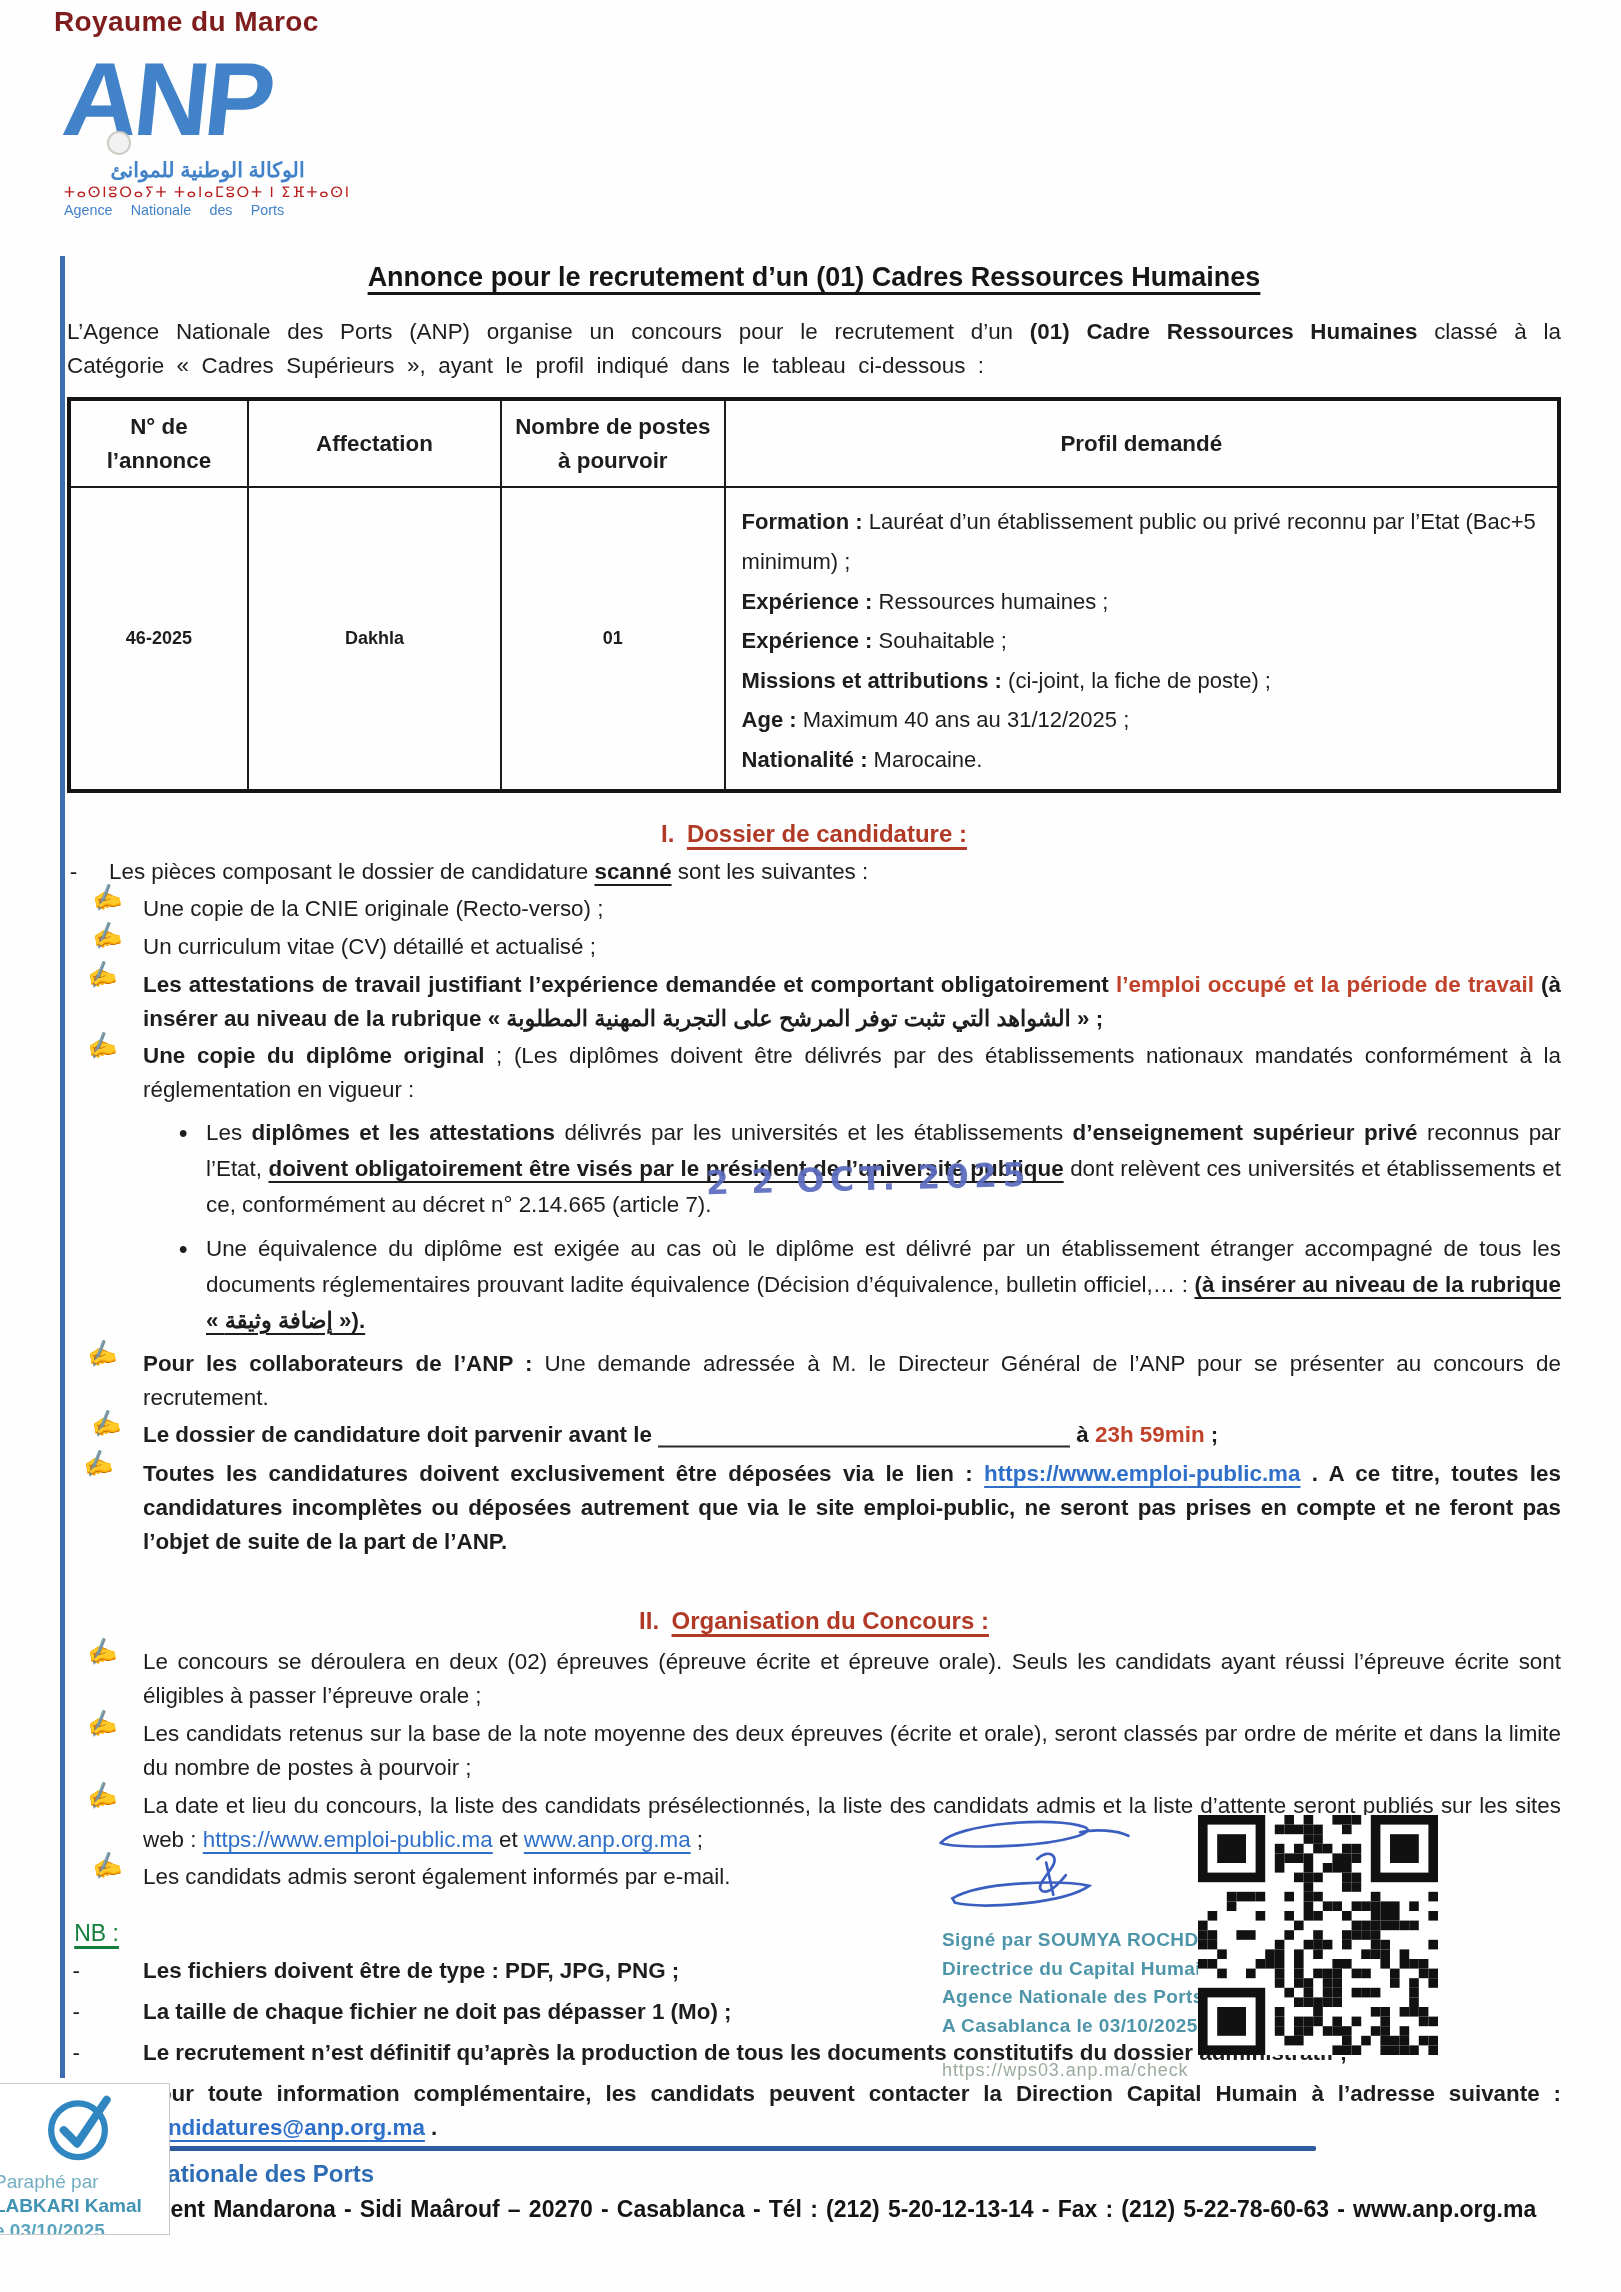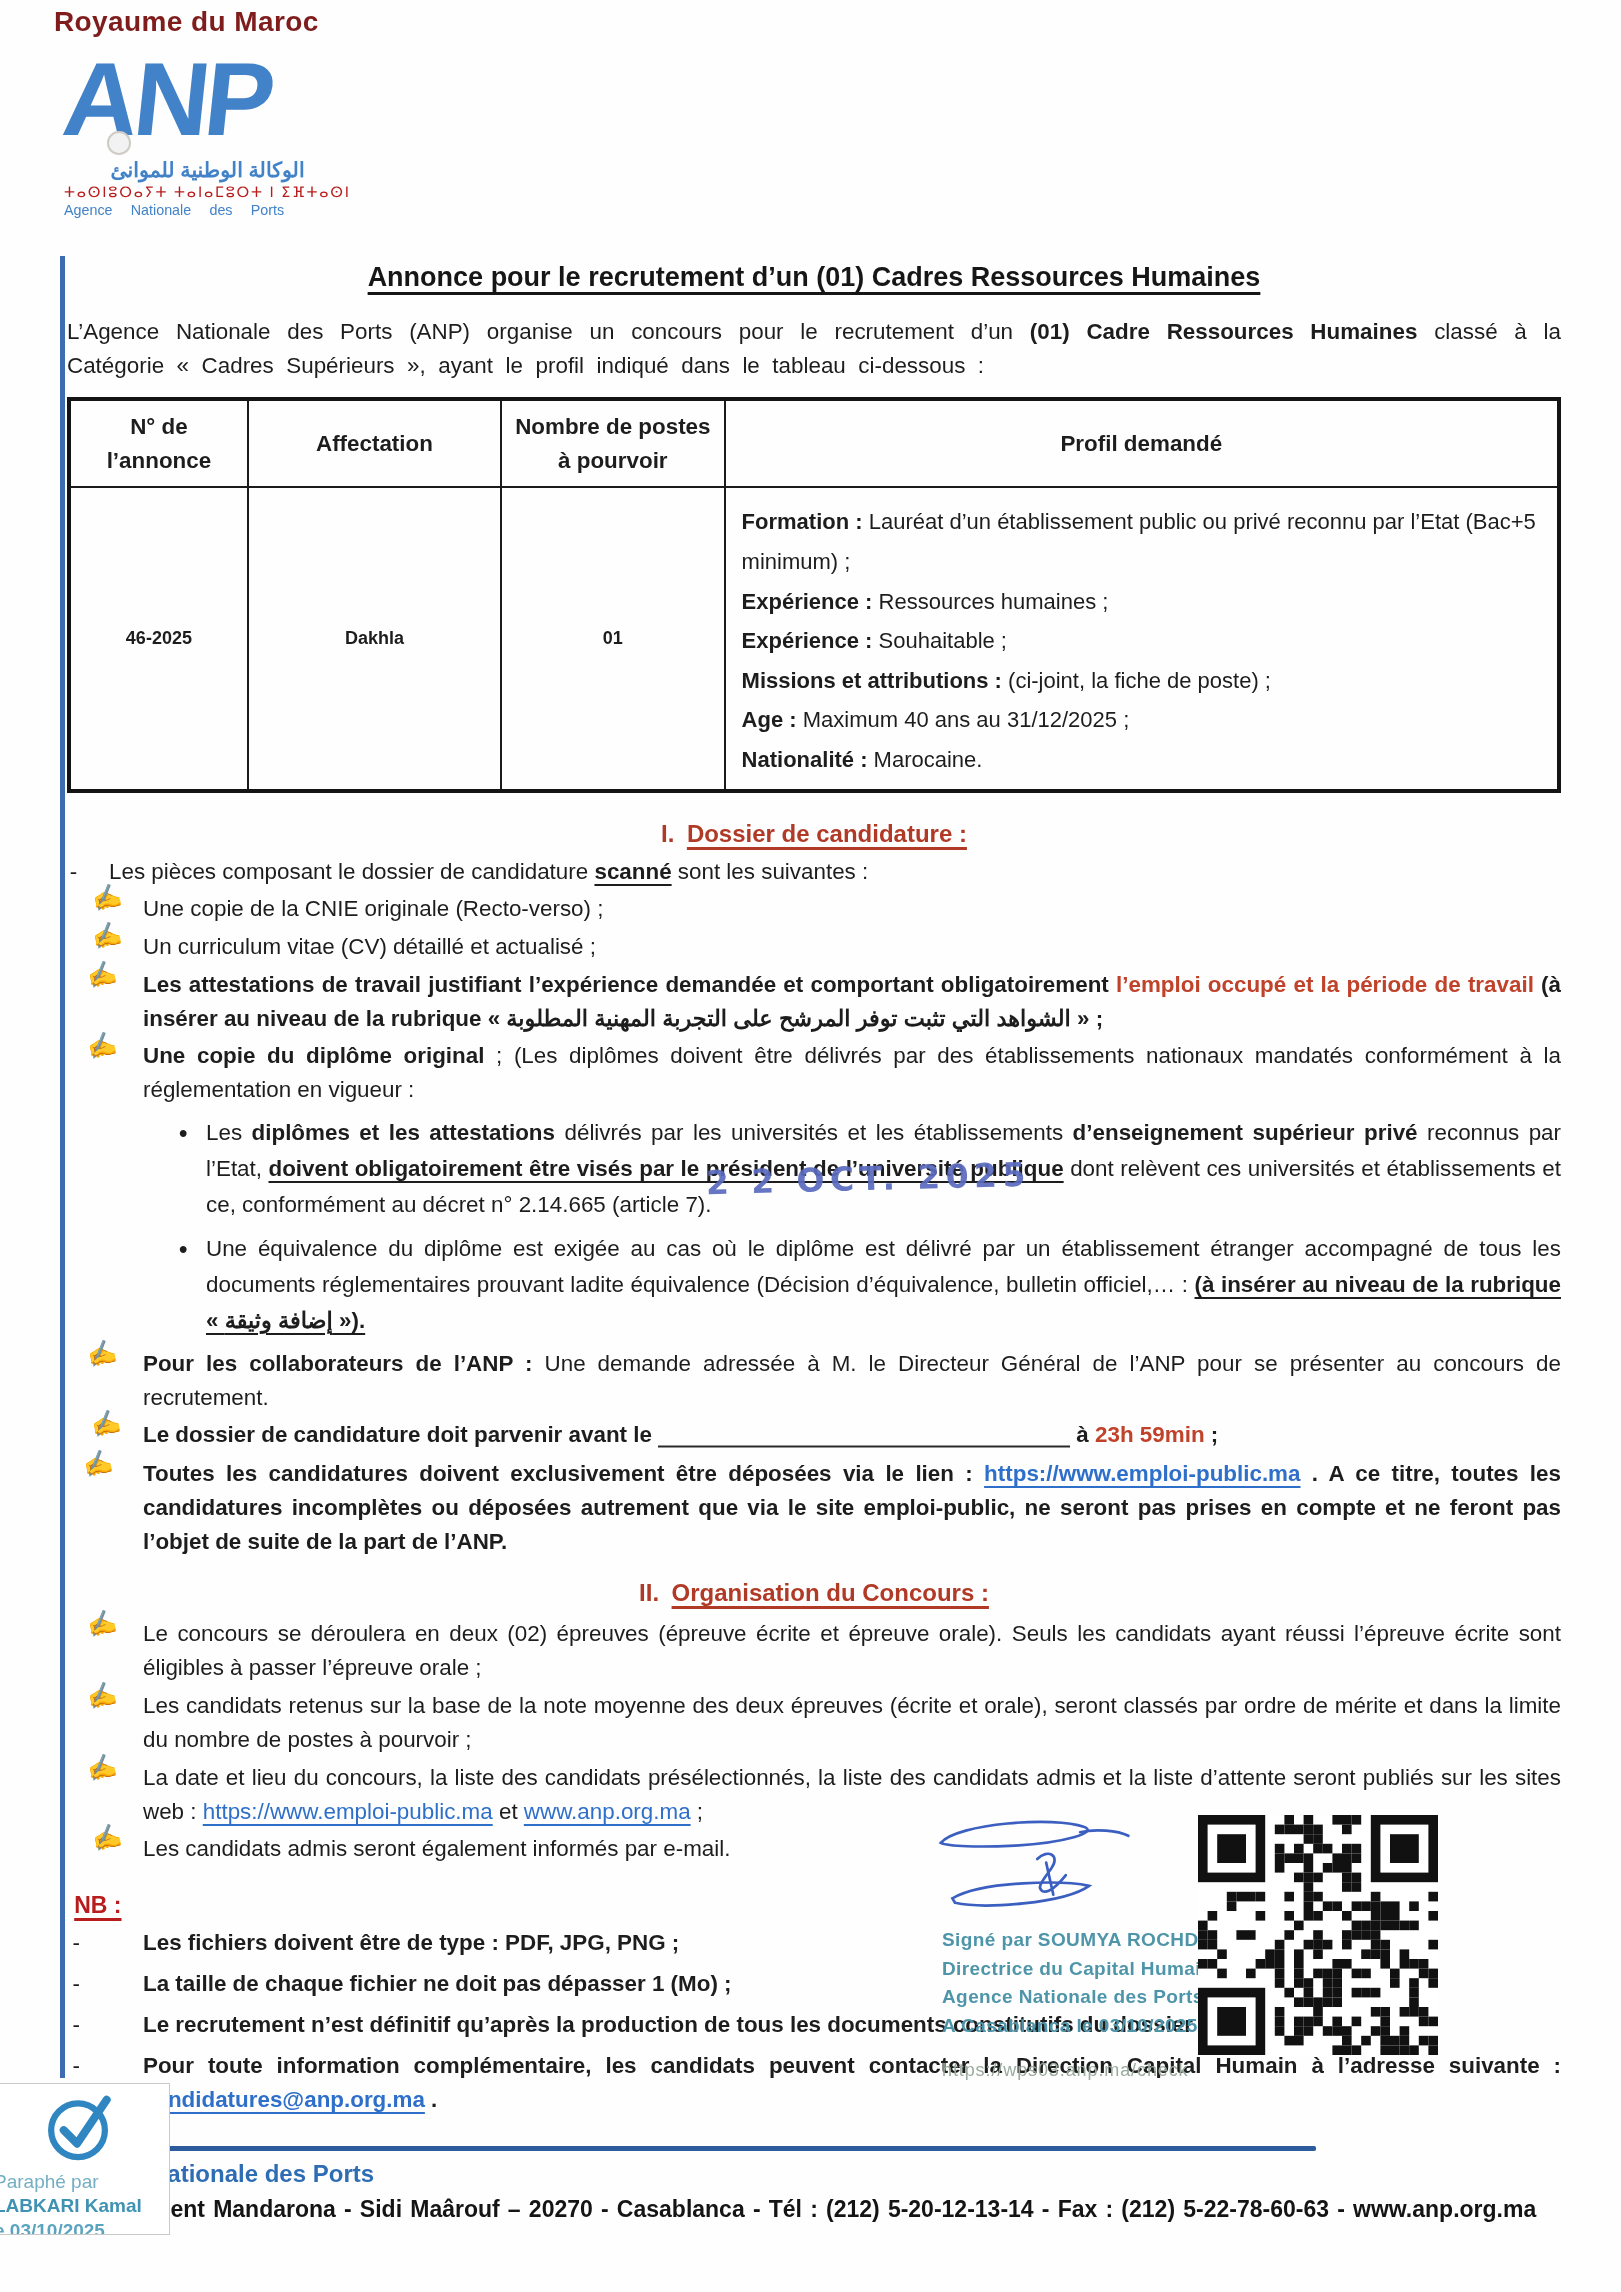--- a/index.html
+++ b/index.html
@@ -24,22 +24,22 @@
   
   table.annonce{width:100%;border-collapse:collapse;border:4.5px solid #141414;margin-top:14.3px;}
   table.annonce th,table.annonce td{border:2.7px solid #1b1b1b;}
   table.annonce th{font-size:22.4px;font-weight:700;text-align:center;padding:9px 5.4px;line-height:1.5;}
   td.cell-center{text-align:center;font-weight:700;font-size:18px;}
   td.profil{padding:14.3px 16px 9px 16px;font-size:22px;line-height:1.8;vertical-align:top;}
   
   .sec-head{margin-top:27px;font-size:24px;font-weight:700;color:#b03a26;text-align:center;}
   .sec-head .num{margin-right:12.5px;}
   .sec-head .txt{text-decoration:underline;text-underline-offset:5.4px;text-decoration-thickness:2.7px;}
-  .sec2{margin-top:20px;}
-  .nb-head{margin-top:21.5px;font-size:23px;font-weight:700;color:#b91c1c;text-decoration:underline;text-underline-offset:5.4px;text-decoration-thickness:2.7px;display:inline-block;}
+  .sec2{margin-top:48px;}
+  .nb-head{margin-top:21.5px;font-size:23px;font-weight:400;color:#15803d;text-decoration:underline;text-underline-offset:5.4px;text-decoration-thickness:2.7px;display:inline-block;}
   .line{font-size:22.4px;line-height:1.52;}
   .dash-item{display:flex;margin:7.2px 0 1.8px 0;}
   .dash-item .dash{flex:0 0 42px;padding-left:2.7px;box-sizing:border-box;}
   .dash-item.nb .dash{flex:0 0 76px;padding-left:5.4px;}
   .hand-item{display:flex;margin:3.6px 0;}
   .hand{flex:0 0 76px;padding-left:26px;box-sizing:border-box;color:#7487a0;font-size:24px;
     transform:rotate(-14deg);transform-origin:left center;line-height:1.3;}
   .itext{flex:1;text-align:justify;}
   .sub-item{display:flex;margin:7.2px 0;padding-left:112px;}
   .sub-item .dot{flex:0 0 27px;font-size:24px;font-weight:700;}

